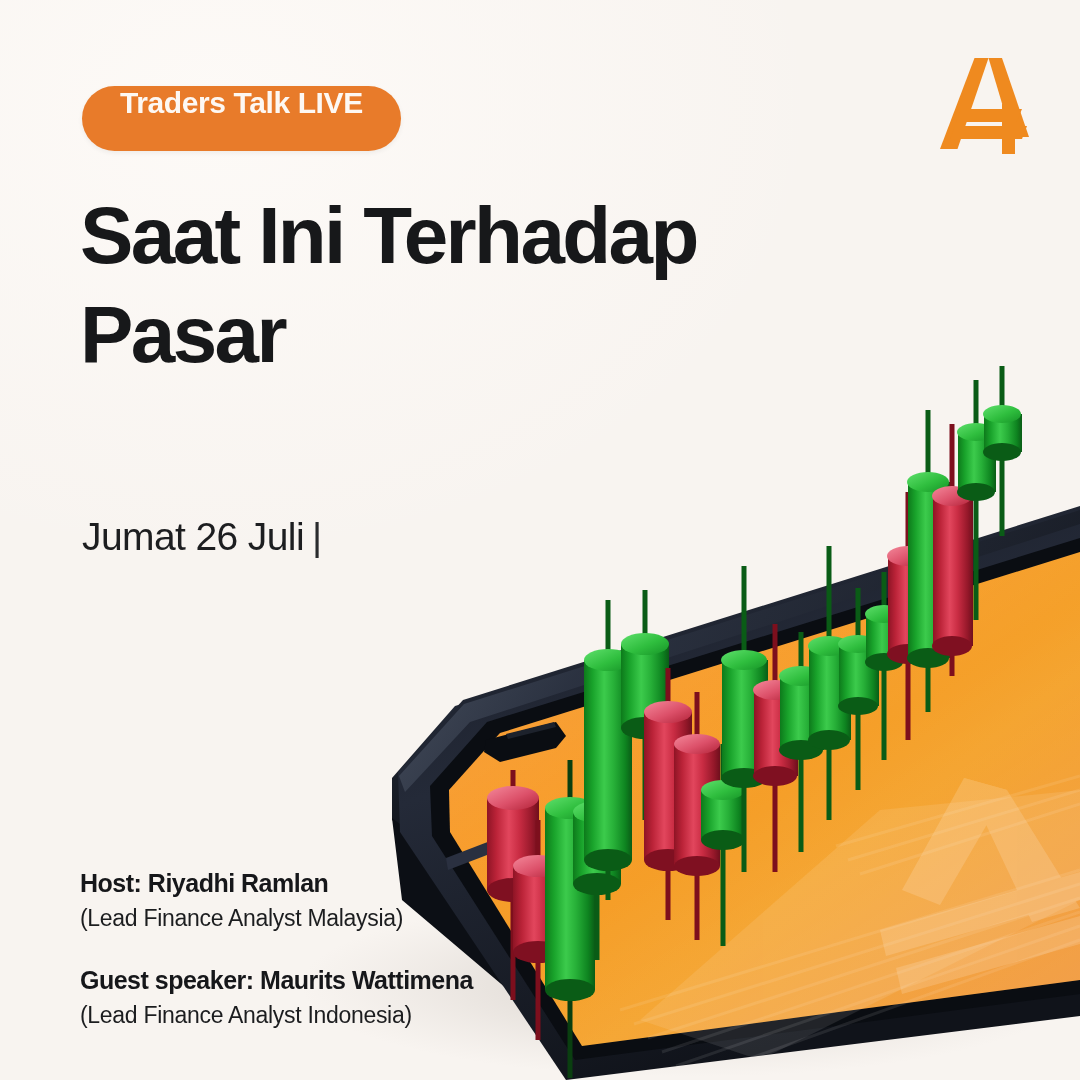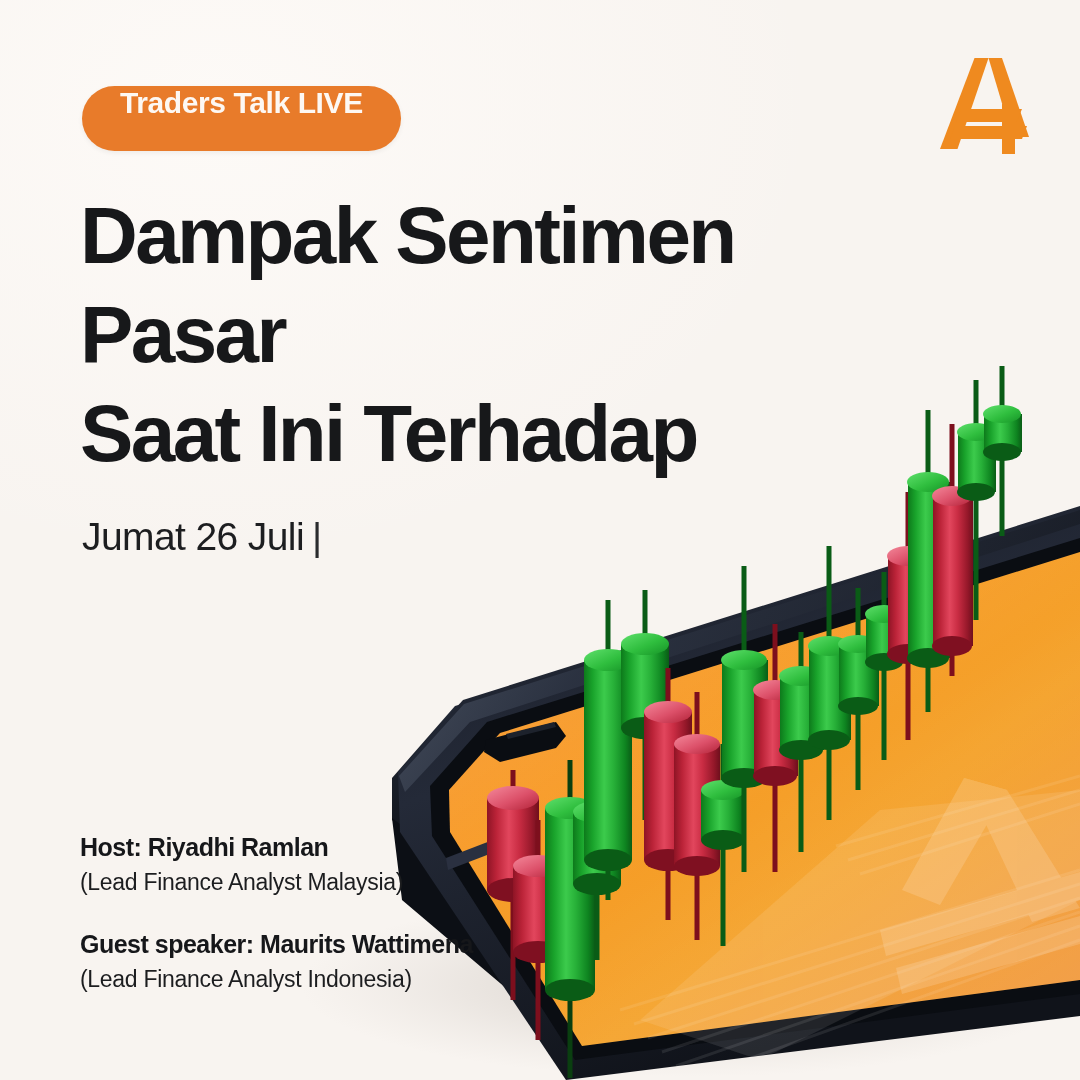--- a/index.html
+++ b/index.html
@@ -60,21 +60,21 @@
     position:absolute; left:82px; top:515px;
     font-size:39px;
     color:#1d1e20;
     letter-spacing:-0.6px;
     white-space:nowrap;
     display:flex; align-items:baseline; gap:8px;
   }
   #date-sep { color:#2a2b2d; font-weight:300; }
 
   
-  #speakers { position:absolute; left:80px; top:832px; z-index:40; }
+  #speakers { position:absolute; left:80px; top:868px; z-index:40; }
   .spk-block { margin-bottom:32px; }
   .spk-block:last-child { margin-bottom:0; }
   .spk-name {
     font-size:25px; font-weight:bold; color:#16171a;
     letter-spacing:-0.5px; white-space:nowrap; line-height:1.22;
   }
   .spk-role {
     font-size:23px; font-weight:400; color:#1c1d1f;
     letter-spacing:-0.3px; white-space:nowrap; line-height:1.3;
     margin-top:5px;
@@ -365,23 +365,22 @@
 
       <path d="M72,52 L85,52 L85,102 L72,102 Z"></path>
     </g>
   </svg>
 
   <div id="badge">
     <span id="badge-label">Traders Talk LIVE</span>
   </div>
 
   <h1 id="headline">
-    <span class="hl-line">Dampak Sentimen</span>
+    <span class="hl-line">Saat Ini Terhadap</span>
     <span class="hl-line">Pasar</span>
-    <span class="hl-line">Saat Ini Terhadap</span>
   </h1>
 
   <div id="date-line">
     <span>Jumat 26 Juli</span>
     <span id="date-sep">|</span>
   </div>
 
   <div id="speakers">
     <div class="spk-block">
       <div class="spk-name">Host: Riyadhi Ramlan</div>

